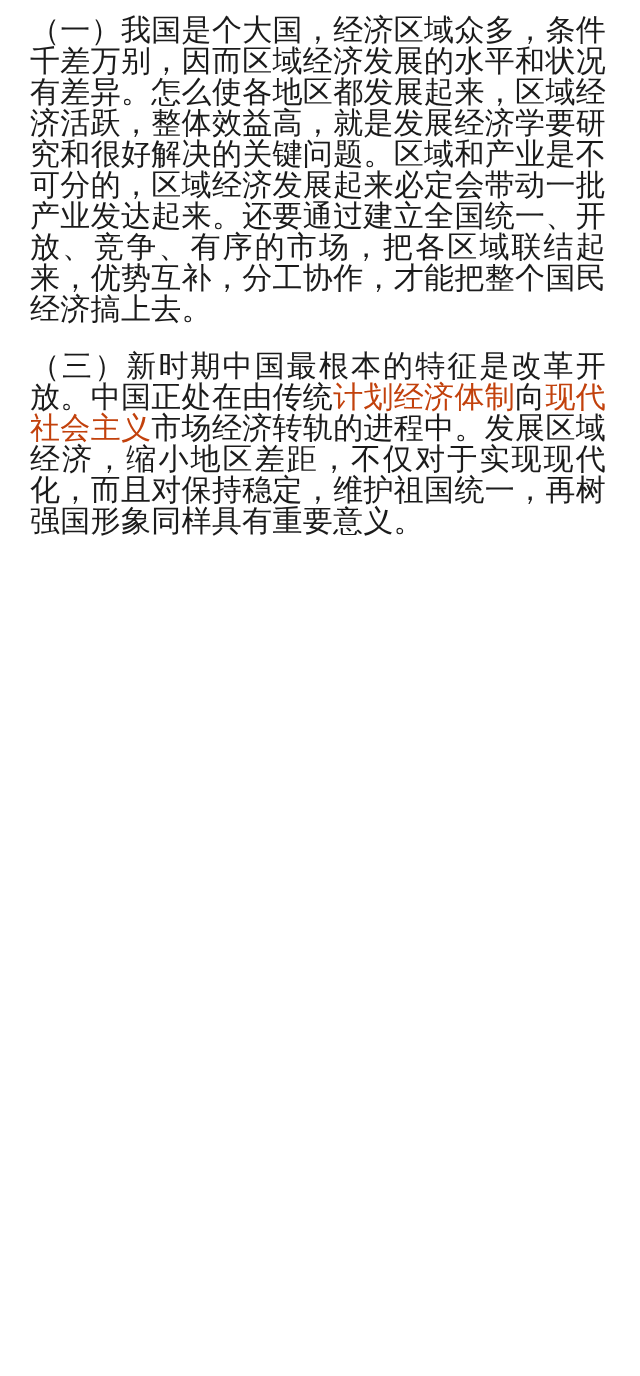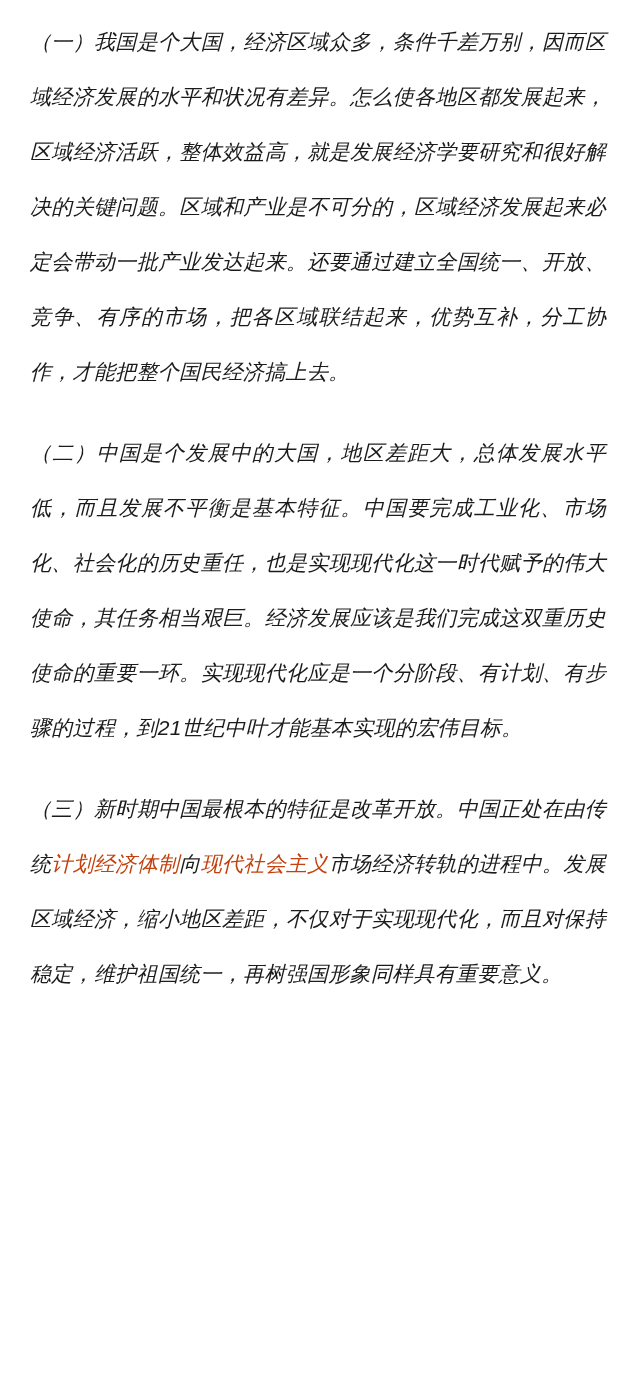--- a/index.html
+++ b/index.html
@@ -17,39 +17,37 @@
   }
   .page {
     width: 640px;
     min-height: 1376px;
     box-sizing: border-box;
     padding: 14px 34px 0 30px;
     position: relative;
     background: #ffffff;
   }
   .para {
-    font-size: 21px;
-    line-height: 55px;
+    font-size: 30px;
+    line-height: 31px;
     letter-spacing: 0.3px;
     text-align: justify;
     text-justify: inter-ideograph;
     margin: 0 0 26px 0;
     color: #1b1b1b;
     font-weight: 400;
-    font-style: italic;
   }
   .para.indent {
     text-indent: 0;
   }
   .link {
     color: #c2410c;
   }
 </style>
 </head>
 <body>
 
 <div class="page">
 
   <p class="para indent"><span>（一）我国是个大国，经济区域众多，条件千差万别，因而区域经济发展的水平和状况有差异。怎么使各地区都发展起来，区域经济活跃，整体效益高，就是发展经济学要研究和很好解决的关键问题。区域和产业是不可分的，区域经济发展起来必定会带动一批产业发达起来。还要通过建立全国统一、开放、竞争、有序的市场，把各区域联结起来，优势互补，分工协作，才能把整个国民经济搞上去。</span></p>
-  <p class="para indent"><span>（二）中国是个发展中的大国，地区差距大，总体发展水平低，而且发展不平衡是基本特征。中国要完成工业化、市场化、社会化的历史重任，也是实现现代化这一时代赋予的伟大使命，其任务相当艰巨。经济发展应该是我们完成这双重历史使命的重要一环。实现现代化应是一个分阶段、有计划、有步骤的过程，到21世纪中叶才能基本实现的宏伟目标。</span></p>
   <p class="para indent"><span>（三）新时期中国最根本的特征是改革开放。中国正处在由传统</span><span class="link">计划经济体制</span><span>向</span><span class="link">现代社会主义</span><span>市场经济转轨的进程中。发展区域经济，缩小地区差距，不仅对于实现现代化，而且对保持稳定，维护祖国统一，再树强国形象同样具有重要意义。</span></p>
 
 </div>
 
 </body></html>

